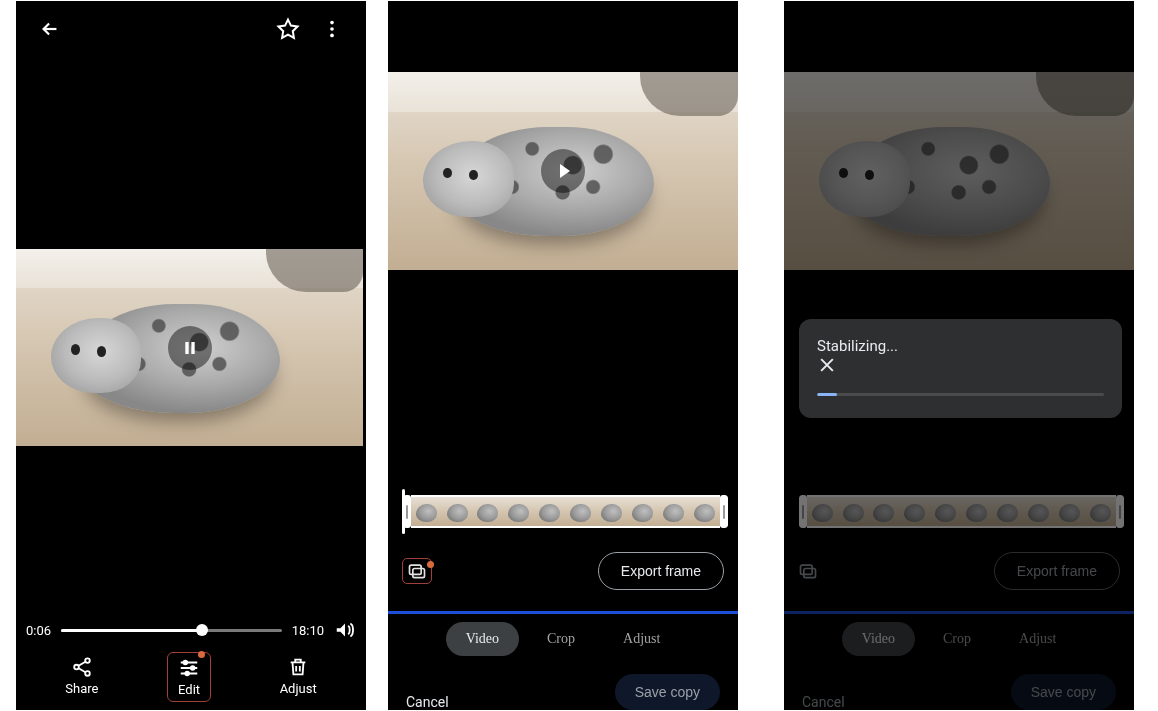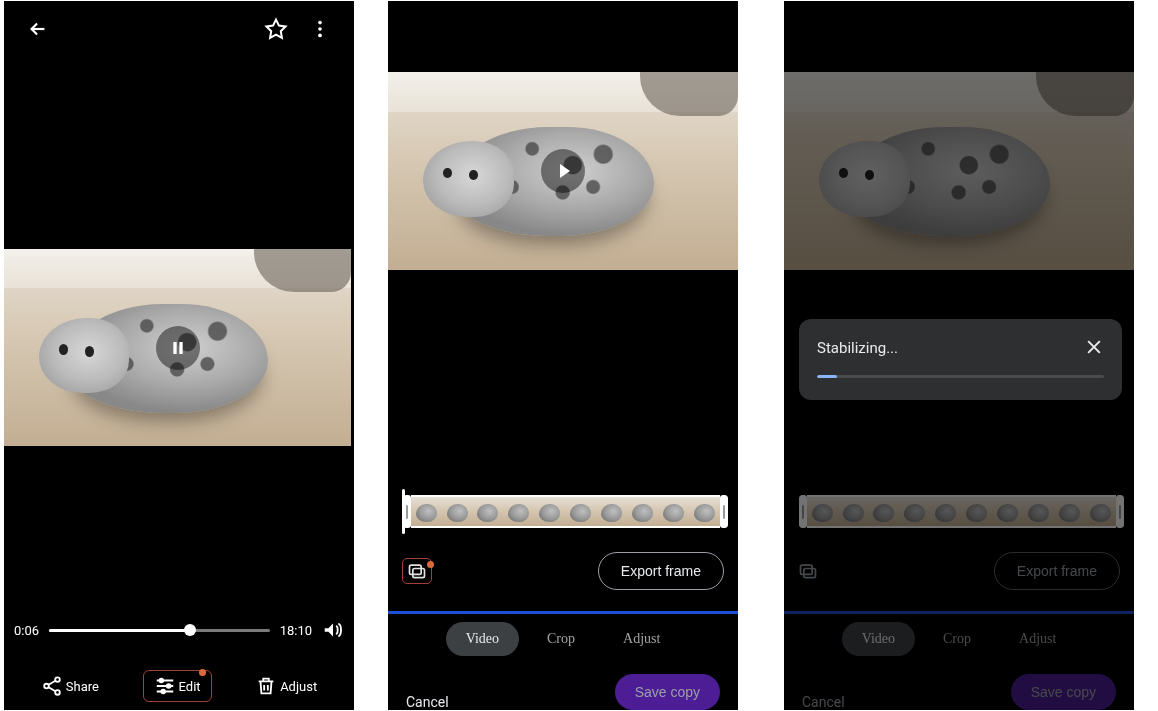--- a/index.html
+++ b/index.html
@@ -11,21 +11,21 @@
       font-family: Roboto, Arial, sans-serif;
       overflow: hidden;
     }
     .phone {
       position: absolute;
       width: 350px;
       height: 709px;
       background: #000;
       top: 1px;
     }
-    .phone1 { left: 4px; }
+    .phone1 { left: 16px; }
     .phone2 { left: 388px; }
     .phone3 { left: 784px; }
 
     
     .p1-topbar {
       display: flex;
       justify-content: space-between;
       align-items: center;
       padding: 10px 14px;
       height: 56px;
@@ -128,21 +128,21 @@
       position:absolute; top:50%; left:64%; transform:translate(-50%,-50%);
       width:12px; height:12px; background:#fff; border-radius:50%;
     }
 
     .p1-actions {
       position:absolute; left:0; right:0; bottom:0;
       display:flex; justify-content:space-around;
       padding: 6px 10px 8px;
     }
     .action {
-      display:flex; flex-direction:row; align-items:center;
+      display:flex; flex-direction:column; align-items:center;
       color:#fff; font-size:13px; gap:3px; cursor:pointer;
       padding:4px 10px;
     }
     .edit-highlight {
       border: 1.5px solid #a04038;
       border-radius: 6px;
       padding: 4px 10px;
       position: relative;
     }
     .edit-dot {
@@ -221,36 +221,36 @@
     }
     .mode-tab.active { background:#3c4043; color:#e8eaed; }
 
     .bottom-row {
       position:absolute; left:0; right:0; bottom:0; height:48px;
       display:flex; align-items:flex-end; justify-content:space-between;
       padding:0 18px;
     }
     .cancel { color:#e8eaed; font-size:14px; cursor:pointer; }
     .save-copy {
-      background:#4c1d95; color:#9aa0a6; font-size:14px;
+      background:#0f172a; color:#9aa0a6; font-size:14px;
       padding:10px 20px; border-radius:22px; border:none;
     }
 
     
     .dimmer {
       position:absolute; inset:0;
       background: rgba(0,0,0,0.55);
     }
     .dialog {
       position:absolute; left:15px; right:12px; top:318px;
       background:#2e2f31; border-radius:12px;
       padding:18px 18px 22px;
       color:#e8eaed;
     }
-    .dialog-row { display:flex; align-items:flex-end; justify-content:space-between; }
+    .dialog-row { display:flex; align-items:flex-start; justify-content:space-between;flex-direction:column; }
     .dialog-title { font-size:15px; }
     .progress-track {
       margin-top:18px; height:3px; background:#4a4b4d; border-radius:2px;
       position:relative; overflow:hidden;
     }
     .progress-fill {
       position:absolute; left:0; top:0; bottom:0; width:7%;
       background:#8ab4f8; border-radius:2px;
     }
 

